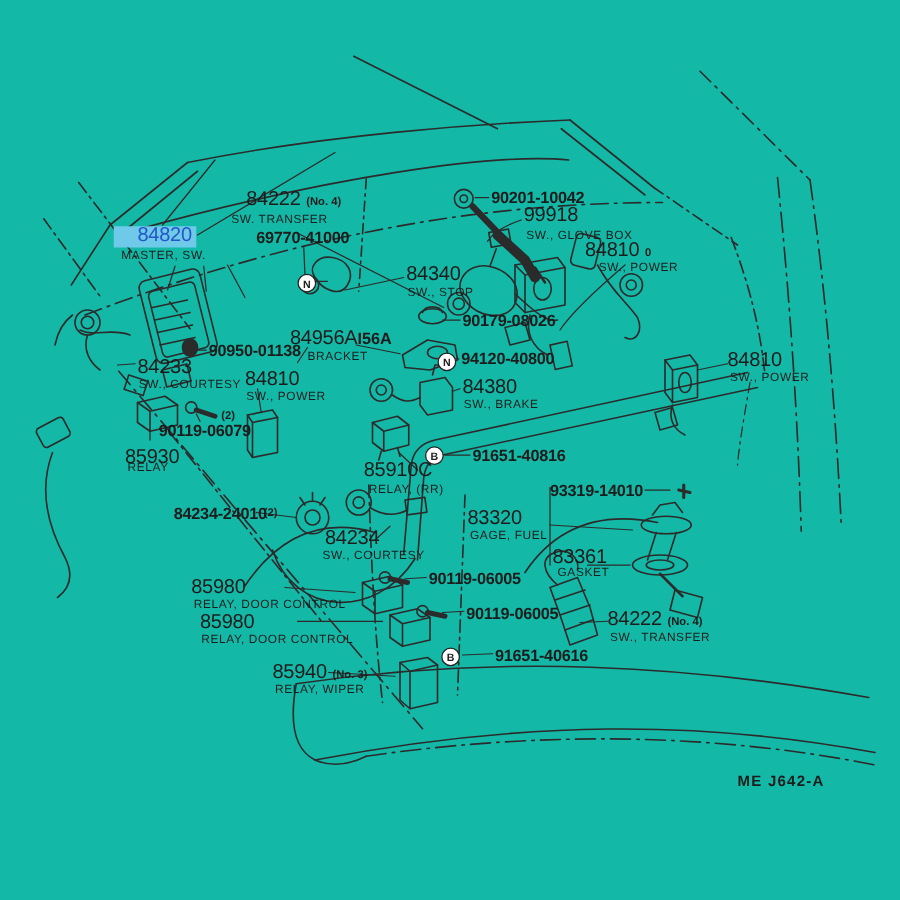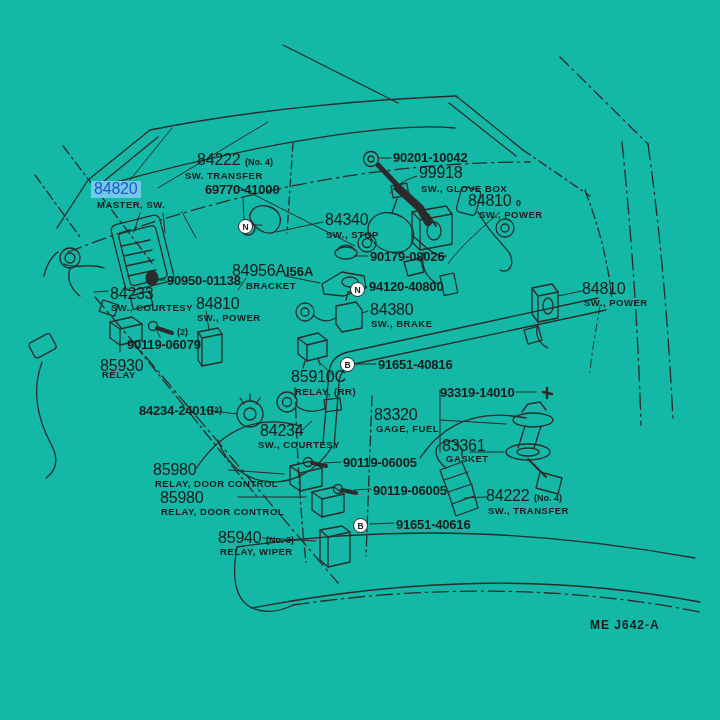--- a/index.html
+++ b/index.html
@@ -2,24 +2,24 @@
 <html><head>
 <meta charset="utf-8">
 <style>
   html,body{margin:0;padding:0;background:#ffffff;}
   #stage{position:relative;width:720px;height:720px;background:#14b8a6;overflow:hidden;
          font-family:"Liberation Sans",sans-serif;color:#1f1f1f;}
   svg{position:absolute;left:0;top:0;}
   .lbl{position:absolute;white-space:nowrap;line-height:1;color:#1c1c1c;}
   .pn{font-size:16px;font-weight:500;letter-spacing:-0.2px;}
   .pnsm{font-size:13px;font-weight:700;letter-spacing:-0.2px;}
-  .sub{font-size:9.5px;font-weight:700;letter-spacing:0.5px;}
+  .sub{font-size:9.5px;font-weight:400;letter-spacing:0.5px;}
   .note{font-size:9px;font-weight:700;}
   .boldA{font-size:13px;font-weight:800;}
-  .hl{background:#6fc9e9;color:#2456c9;padding:0 3px 1px 3px;}
+  .hl{background:#6fc9e9;color:#2456c9;padding:0 3px 1px 19px;}
   .marker{position:absolute;width:13px;height:13px;border:1.5px solid #222;border-radius:50%;
           display:flex;align-items:center;justify-content:center;
           font-size:8.5px;font-weight:700;color:#222;background:#fff;}
   .code{font-size:12px;font-weight:700;letter-spacing:1px;}
 </style>
 </head>
 <body>
 
 <div id="stage">
 

